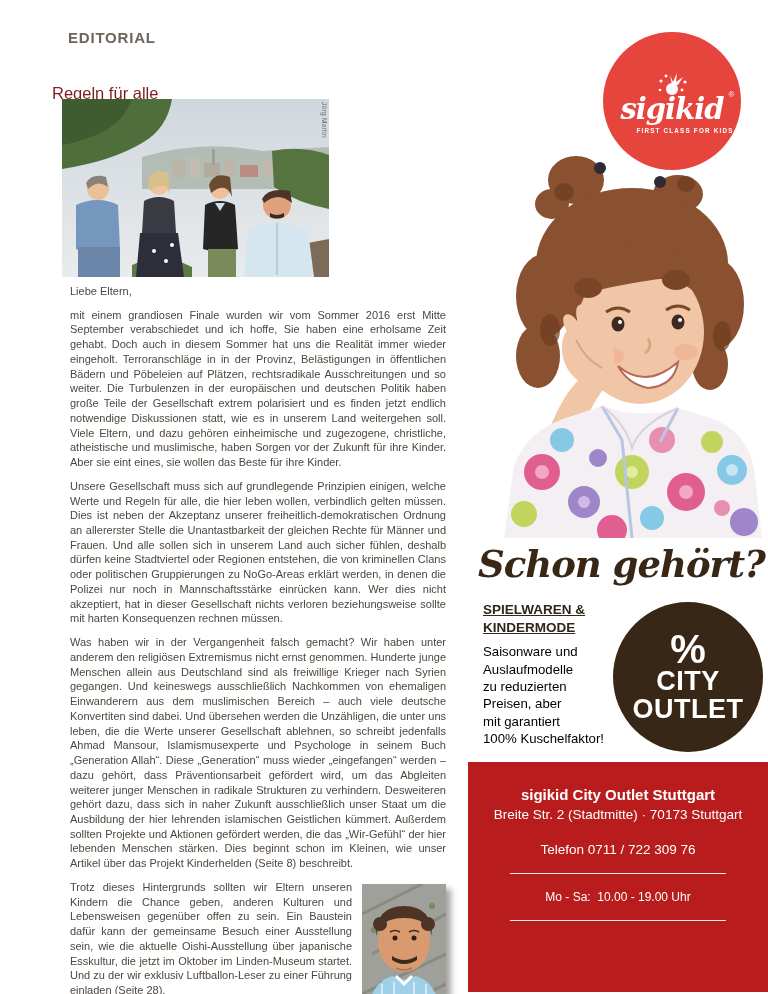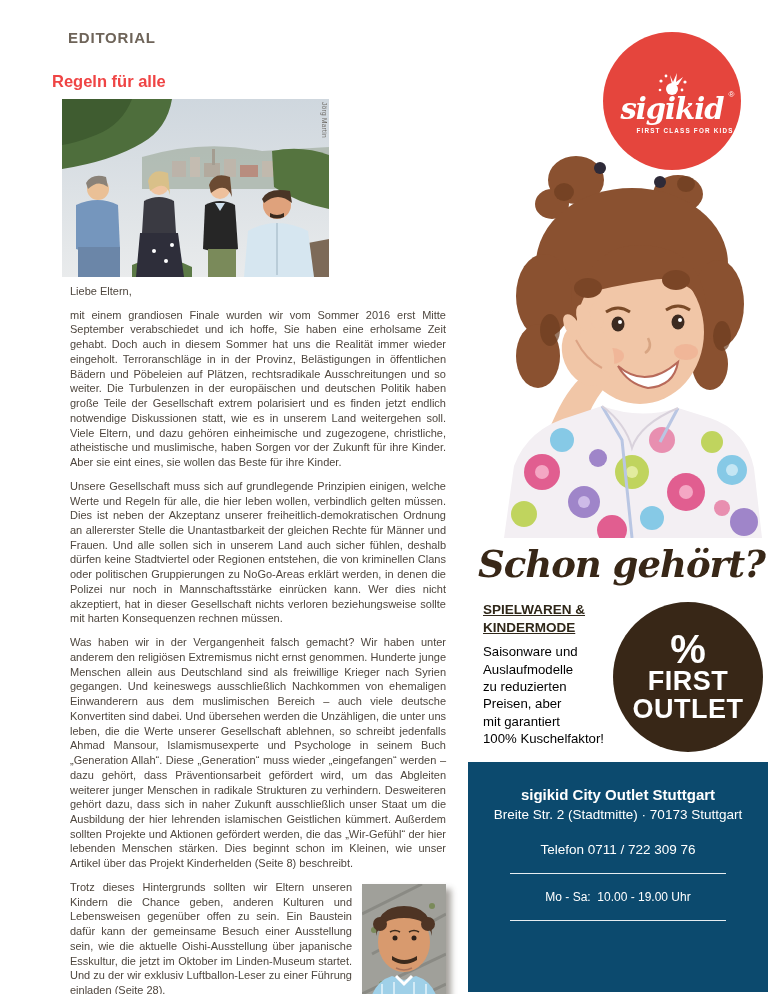--- a/index.html
+++ b/index.html
@@ -6,21 +6,21 @@
   body{
     width:768px;height:994px;position:relative;background:#ffffff;
     font-family:"Liberation Sans", sans-serif;color:#4e463e;overflow:hidden;
   }
   
   .section-label{
     position:absolute;left:28px;top:29px;font-size:15px;font-weight:bold;
     letter-spacing:0.8px;color:#6e6459;margin-left:40px;
   }
   .article-title{
-    position:absolute;left:52px;top:72px;font-size:16.5px;color:#ef4444;font-weight:bold;
+    position:absolute;left:52px;top:84px;font-size:16.5px;color:#7f1d1d;
   }
   .group-photo{
     position:absolute;left:62px;top:99px;width:267px;height:178px;overflow:hidden;
   }
   .group-photo svg{display:block;}
   .photo-credit{
     position:absolute;top:3px;right:1px;writing-mode:vertical-rl;
     font-size:6.5px;color:#5a544c;letter-spacing:0.3px;opacity:0.85;
   }
   .body-text{
@@ -63,21 +63,21 @@
   .ad-category{font-size:13.5px;font-weight:bold;line-height:1.3;color:#2f2719;text-decoration:underline;}
   .ad-lines{font-size:13.2px;line-height:1.32;color:#000000;margin-top:7px;}
   .outlet-badge{
     position:absolute;left:613px;top:602px;width:150px;height:150px;border-radius:50%;
     background:#382717;color:#fff;display:flex;flex-direction:column;align-items:center;
     justify-content:center;text-align:center;z-index:2;
   }
   .badge-percent{font-size:40px;font-weight:bold;line-height:0.9;}
   .badge-line{font-size:27px;font-weight:bold;line-height:1.05;letter-spacing:0.5px;}
   .info-box{
-    position:absolute;left:468px;top:762px;width:300px;height:230px;background:#0c4a6e;
+    position:absolute;left:468px;top:762px;width:300px;height:230px;background:#b91c1c;
     color:#fff;text-align:center;
   }
   .store-name{font-size:15px;font-weight:bold;margin-top:24px;}
   .store-address{font-size:13.5px;margin-top:4px;}
   .store-phone{font-size:13.5px;margin-top:20px;}
   .info-divider{width:216px;height:1px;background:rgba(255,255,255,0.9);margin:16px auto 14px auto;}
   .hours-label{font-size:13.5px;}
   .hours-value{font-size:12px;margin-top:16px;}
   .website{
     font-family:"DejaVu Serif", serif;font-style:italic;font-weight:bold;
@@ -293,21 +293,21 @@
     <div>Auslaufmodelle</div>
     <div>zu reduzierten</div>
     <div>Preisen, aber</div>
     <div>mit garantiert</div>
     <div>100% Kuschelfaktor!</div>
   </div>
 </div>
 
 <div class="outlet-badge">
   <div class="badge-percent">%</div>
-  <div class="badge-line">FIRST</div>
+  <div class="badge-line">CITY</div>
   <div class="badge-line">OUTLET</div>
 </div>
 
 <div class="info-box">
   <div class="store-name">sigikid City Outlet Stuttgart</div>
   <div class="store-address">Breite Str. 2 (Stadtmitte) · 70173 Stuttgart</div>
   <div class="store-phone">Telefon 0711 / 722 309 76</div>
   <div class="info-divider"></div>
   <div class="hours-value">Mo - Sa:&nbsp; 10.00 - 19.00 Uhr</div>
   <div class="info-divider"></div>

